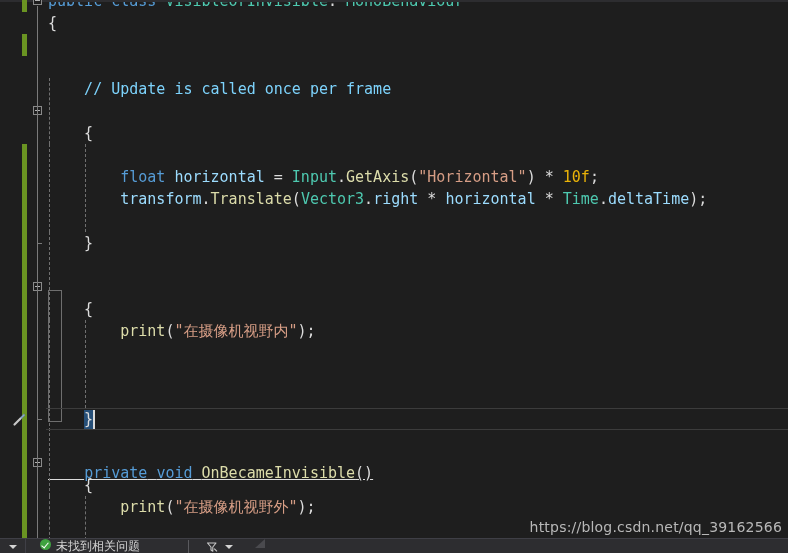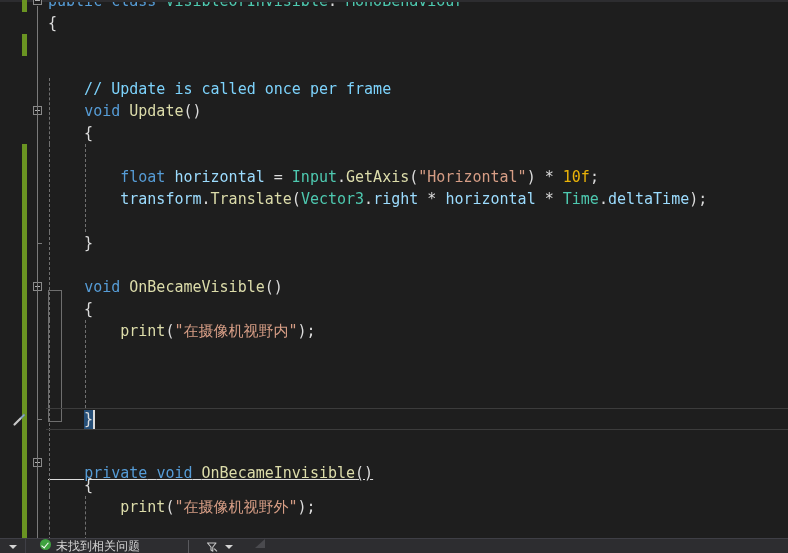--- a/index.html
+++ b/index.html
@@ -327,29 +327,27 @@
         <div class="fold-hover-region" style="left: 18px; top: 288px; width: 14px; height: 132px;"></div>
       </div>
 
     <div class="selection-box" style="left: 84px; top: 408px; width: 9px; height: 19px;"></div>
       <div id="code-text">
         <div class="code-line" style="top: -12px;"><span class="kw">public</span><span class="pun"> </span><span class="kw">class</span><span class="pun"> </span><span class="type">VisibleOrInvisible</span><span class="pun">: </span><span class="type">MonoBehaviour</span></div>
         <div class="code-line" style="top: 10px;"><span class="pun">{</span></div>
         <div class="code-line" style="top: 32px;"></div>
         <div class="code-line" style="top: 54px;"></div>
         <div class="code-line" style="top: 76px;"><span class="cmt">    // Update is called once per frame</span></div>
-        <div class="code-line" style="top: 98px;"><span class="pun">    </span><span class="kw">void</span><span class="pun"> </span><span class="fn">Update</span><span class="pun">()</span></div>
         <div class="code-line" style="top: 120px;"><span class="pun">    {</span></div>
         <div class="code-line" style="top: 142px;"></div>
         <div class="code-line" style="top: 164px;"><span class="pun">        </span><span class="kw">float</span><span class="pun"> </span><span class="id">horizontal</span><span class="pun"> = </span><span class="type">Input</span><span class="pun">.</span><span class="fn">GetAxis</span><span class="pun">(</span><span class="str">"Horizontal"</span><span class="pun">) </span><span class="pun">* </span><span class="num">10f</span><span class="pun">;</span></div>
         <div class="code-line" style="top: 186px;"><span class="pun">        </span><span class="id">transform</span><span class="pun">.</span><span class="fn">Translate</span><span class="pun">(</span><span class="type">Vector3</span><span class="pun">.</span><span class="id">right</span><span class="pun"> * </span><span class="id">horizontal</span><span class="pun"> * </span><span class="type">Time</span><span class="pun">.</span><span class="id">deltaTime</span><span class="pun">);</span></div>
         <div class="code-line" style="top: 208px;"></div>
         <div class="code-line" style="top: 230px;"><span class="pun">    }</span></div>
         <div class="code-line" style="top: 252px;"></div>
-        <div class="code-line" style="top: 274px;"><span class="pun">    </span><span class="kw">void</span><span class="pun"> </span><span class="fn">OnBecameVisible</span><span class="pun">()</span></div>
         <div class="code-line" style="top: 296px;"><span class="pun">    {</span></div>
         <div class="code-line" style="top: 318px;"><span class="pun">        </span><span class="fn">print</span><span class="pun">(</span><span class="str">"在摄像机视野内"</span><span class="pun">);</span></div>
         <div class="code-line" style="top: 340px;"></div>
         <div class="code-line" style="top: 362px;"></div>
         <div class="code-line" style="top: 384px;"></div>
         <div class="code-line" style="top: 406px;"><span class="pun">    }</span></div>
         <div class="code-line" style="top: 428px;"></div>
         <div class="code-line" style="top: 460px; text-decoration: underline;"><span class="pun">    </span><span class="kw">private</span><span class="pun"> </span><span class="kw">void</span><span class="pun"> </span><span class="fn">OnBecameInvisible</span><span class="pun">()</span></div>
         <div class="code-line" style="top: 472px;"><span class="pun">    {</span></div>
         <div class="code-line" style="top: 494px;"><span class="pun">        </span><span class="fn">print</span><span class="pun">(</span><span class="str">"在摄像机视野外"</span><span class="pun">);</span></div>
@@ -368,20 +366,21 @@
 
     <div id="current-line-highlight" style="top: 406px;"></div>
 
   <div id="quick-action-icon" style="top: 410px;"><svg width="14" height="14" viewBox="0 0 14 14" aria-hidden="true">
           <line x1="2.5" y1="11.5" x2="9" y2="5" stroke="#c8c8c8" stroke-width="2.2" stroke-linecap="round"></line>
           <path d="M8.4 4.4 L11.8 1 L13 2.2 L9.6 5.6 Z" fill="#8ea9c8" stroke="#6d8aa8" stroke-width="0.8"></path>
         </svg></div>
       <div id="text-caret" style="left: 93px; top: 408px; height: 19px;"></div>
     </div>
 
+  <div id="watermark">https://blog.csdn.net/qq_39162566</div>
 
   <div id="error-list-bar">
     <div class="bar-cell" id="bar-dropdown-left">
       <span class="caret-down"></span>
     </div>
     <div id="status-ok-icon"></div>
     <div class="bar-cell">未找到相关问题</div>
     <div id="bar-separator"></div>
     <div id="bar-filter-icon">
       <svg width="14" height="14" viewBox="0 0 14 14" aria-hidden="true">

